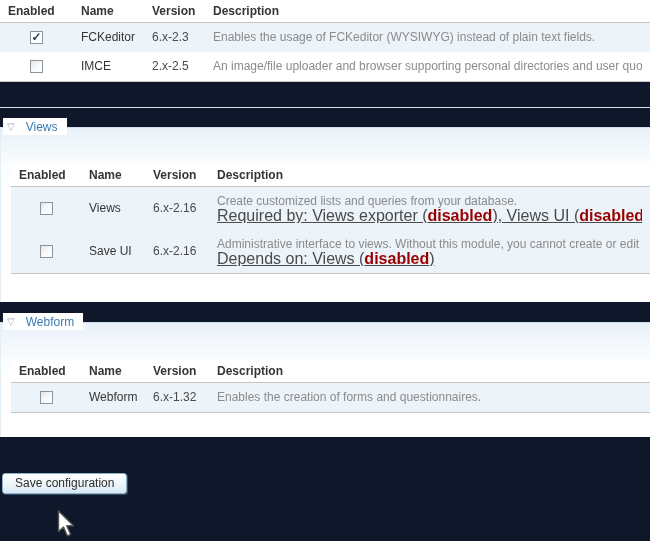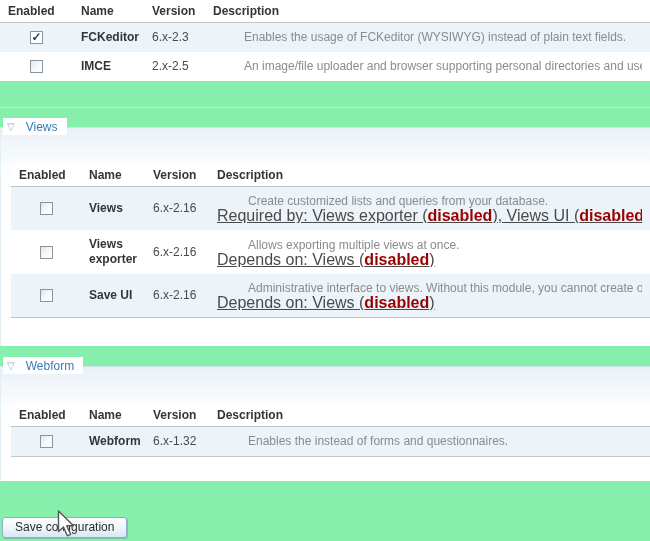--- a/index.html
+++ b/index.html
@@ -1,21 +1,21 @@
 <!DOCTYPE html>
 <html style="--row-stripe: #ecf3f9; --legend-link: #3a7ab3; --disabled-status: #990000; --fieldset-border: #cfdfeb; --table-border: #c6c6c6;"><head>
 <meta charset="utf-8">
 <style>
   html, body { margin: 0; padding: 0; background: #fff; }
   .page {
     position: relative;
     width: 650px;
     height: 541px;
     overflow: hidden;
-    background: #86efac;
+    background: #0f172a;
     font-family: "Liberation Sans", sans-serif;
     font-size: 12px;
     color: #4a4a4a;
   }
 
   
   .module-table {
     width: 100%;
     border-collapse: collapse;
     table-layout: fixed;
@@ -31,23 +31,23 @@
     border-bottom: 1px solid var(--table-border, #c6c6c6);
     white-space: nowrap;
   }
   .module-table td {
     padding: 7px 8px;
     vertical-align: middle;
     line-height: 15px;
   }
   tr.stripe td { background: var(--row-stripe, #ecf3f9); }
   .c-check { text-align: center; }
-  .c-name  { font-weight: bold; color: #353535; }
+  .c-name  { font-weight: normal; color: #353535; }
   .c-ver   { color: #4a4a4a; white-space: nowrap; }
-  .desc    { color: #8b8b8b; white-space: nowrap; overflow: hidden; margin-left: 31px; }
+  .desc    { color: #8b8b8b; white-space: nowrap; overflow: hidden; }
   .req     { color: #4a4a4a; font-size: 16px; line-height: 14px; white-space: nowrap; overflow: hidden; text-decoration: underline; }
   .req .dis { color: var(--disabled-status, #990000); font-weight: bold; }
 
   
   .checkbox {
     display: inline-block;
     width: 13px; height: 13px;
     border: 1px solid #8d959c;
     background: linear-gradient(135deg, #dfe3e6 0%, #f6f7f8 45%, #ffffff 100%);
     box-sizing: border-box;
@@ -196,31 +196,20 @@
           <td class="c-check">
             <span class="checkbox"></span>
           </td>
           <td class="c-name">Views</td>
           <td class="c-ver">6.x-2.16</td>
           <td>
             <div class="desc">Create customized lists and queries from your database.</div>
             <div class="req"><span>Required by: </span><span>Views exporter (</span><span class="dis">disabled</span><span>), Views UI (</span><span class="dis">disabled</span><span>)</span></div>
           </td>
         </tr>
-        <tr>
-          <td class="c-check">
-            <span class="checkbox"></span>
-          </td>
-          <td class="c-name">Views exporter</td>
-          <td class="c-ver">6.x-2.16</td>
-          <td>
-            <div class="desc">Allows exporting multiple views at once.</div>
-            <div class="req"><span>Depends on: </span><span>Views (</span><span class="dis">disabled</span><span>)</span></div>
-          </td>
-        </tr>
         <tr class="stripe">
           <td class="c-check">
             <span class="checkbox"></span>
           </td>
           <td class="c-name">Save UI</td>
           <td class="c-ver">6.x-2.16</td>
           <td>
             <div class="desc">Administrative interface to views. Without this module, you cannot create or edit your views.</div>
             <div class="req"><span>Depends on: </span><span>Views (</span><span class="dis">disabled</span><span>)</span></div>
           </td>
@@ -250,21 +239,21 @@
         </tr>
       </thead>
       <tbody>
         <tr class="stripe">
           <td class="c-check">
             <span class="checkbox"></span>
           </td>
           <td class="c-name">Webform</td>
           <td class="c-ver">6.x-1.32</td>
           <td>
-              <div class="desc">Enables the instead of forms and questionnaires.</div>
+              <div class="desc">Enables the creation of forms and questionnaires.</div>
             </td>
         </tr>
       </tbody>
     </table>
   </div>
 
   <div class="actions">
     <button class="save-btn">Save configuration</button>
   </div>
 

